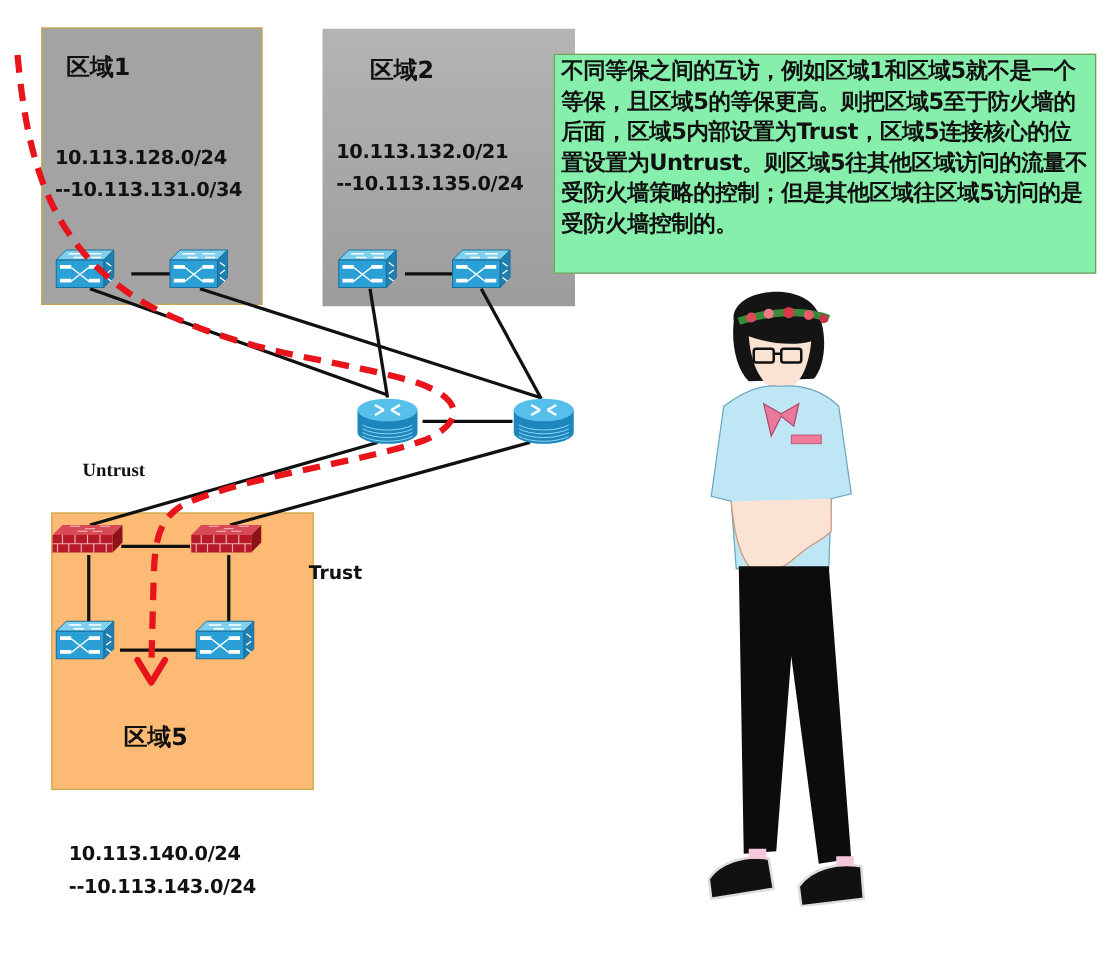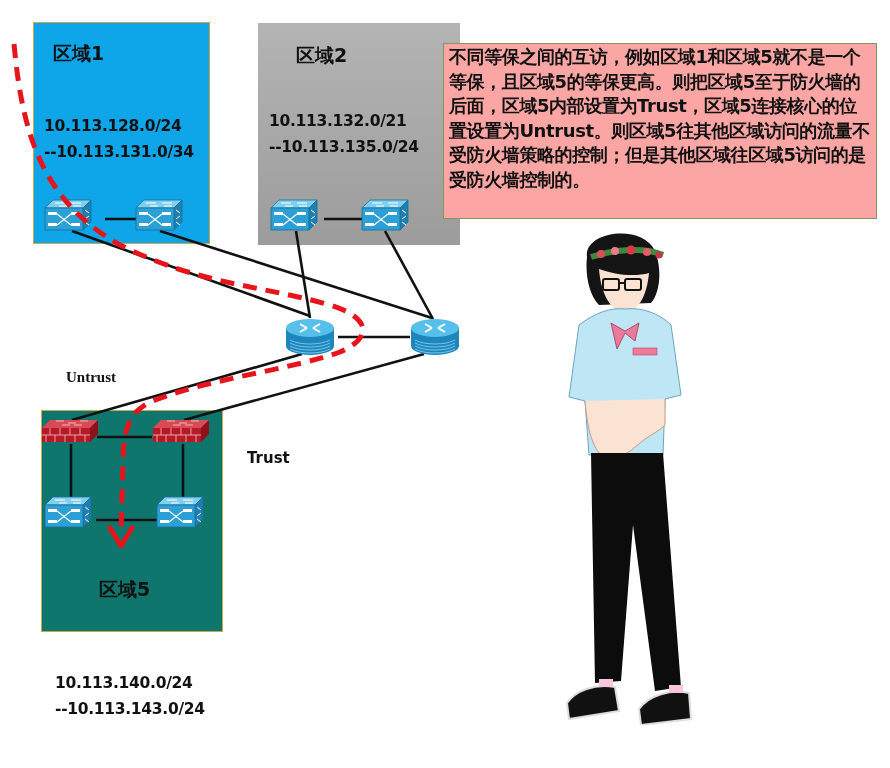--- a/index.html
+++ b/index.html
@@ -1,27 +1,27 @@
 <!DOCTYPE html>
 <html><head>
 <meta charset="utf-8">
 <style>
   html, body { margin:0; padding:0; background:#ffffff; }
   body { width:890px; height:768px; position:relative; overflow:hidden;
          font-family:"DejaVu Sans", "Liberation Sans", sans-serif; }
   .zone { position:absolute; box-sizing:border-box; }
-  .zone1 { left:33px; top:22px; width:177px; height:222px; background:#0ea5e9; border:1px solid #c9a84a; }
+  .zone1 { left:33px; top:22px; width:177px; height:222px; background:#a3a3a3; border:1px solid #c9a84a; }
   .zone2 { left:258px; top:23px; width:202px; height:222px; background:linear-gradient(180deg,#b4b4b4 0%,#9c9c9c 100%); }
-  .zone5 { left:41px; top:410px; width:182px; height:222px; background:#0f766e; border:1px solid #c9a84a; }
+  .zone5 { left:41px; top:410px; width:210px; height:222px; background:#fdba74; border:1px solid #c9a84a; }
   .ztitle { position:absolute; font-weight:bold; font-size:19px; color:#111; }
   .ip { position:absolute; font-weight:bold; font-size:15.5px; color:#111; line-height:26px; white-space:nowrap;
         font-family:"DejaVu Sans", sans-serif; letter-spacing:-0.3px;margin-top:27px; }
   .label { position:absolute; font-weight:bold; font-size:15px; color:#111; font-family:"DejaVu Sans", sans-serif; }
   .note { position:absolute; left:443px; top:43px; width:434px; height:176px; box-sizing:border-box;
-          border:1px solid #7a9a60; background:#fca5a5; padding:1px 5px;
+          border:1px solid #7a9a60; background:#86efac; padding:1px 5px;
           font-weight:bold; font-size:18px; line-height:24.5px; color:#111; letter-spacing:-0.4px; }
   svg.net { position:absolute; left:0; top:0; }
   .person { position:absolute; left:555px; top:225px; }
 </style>
 </head>
 <body>
 
 <div class="zone zone1">
   <div class="ztitle" style="left:19px;top:18px;">区域1</div>
   <div class="ip" style="left:10px;top:63px;">10.113.128.0/24</div>

